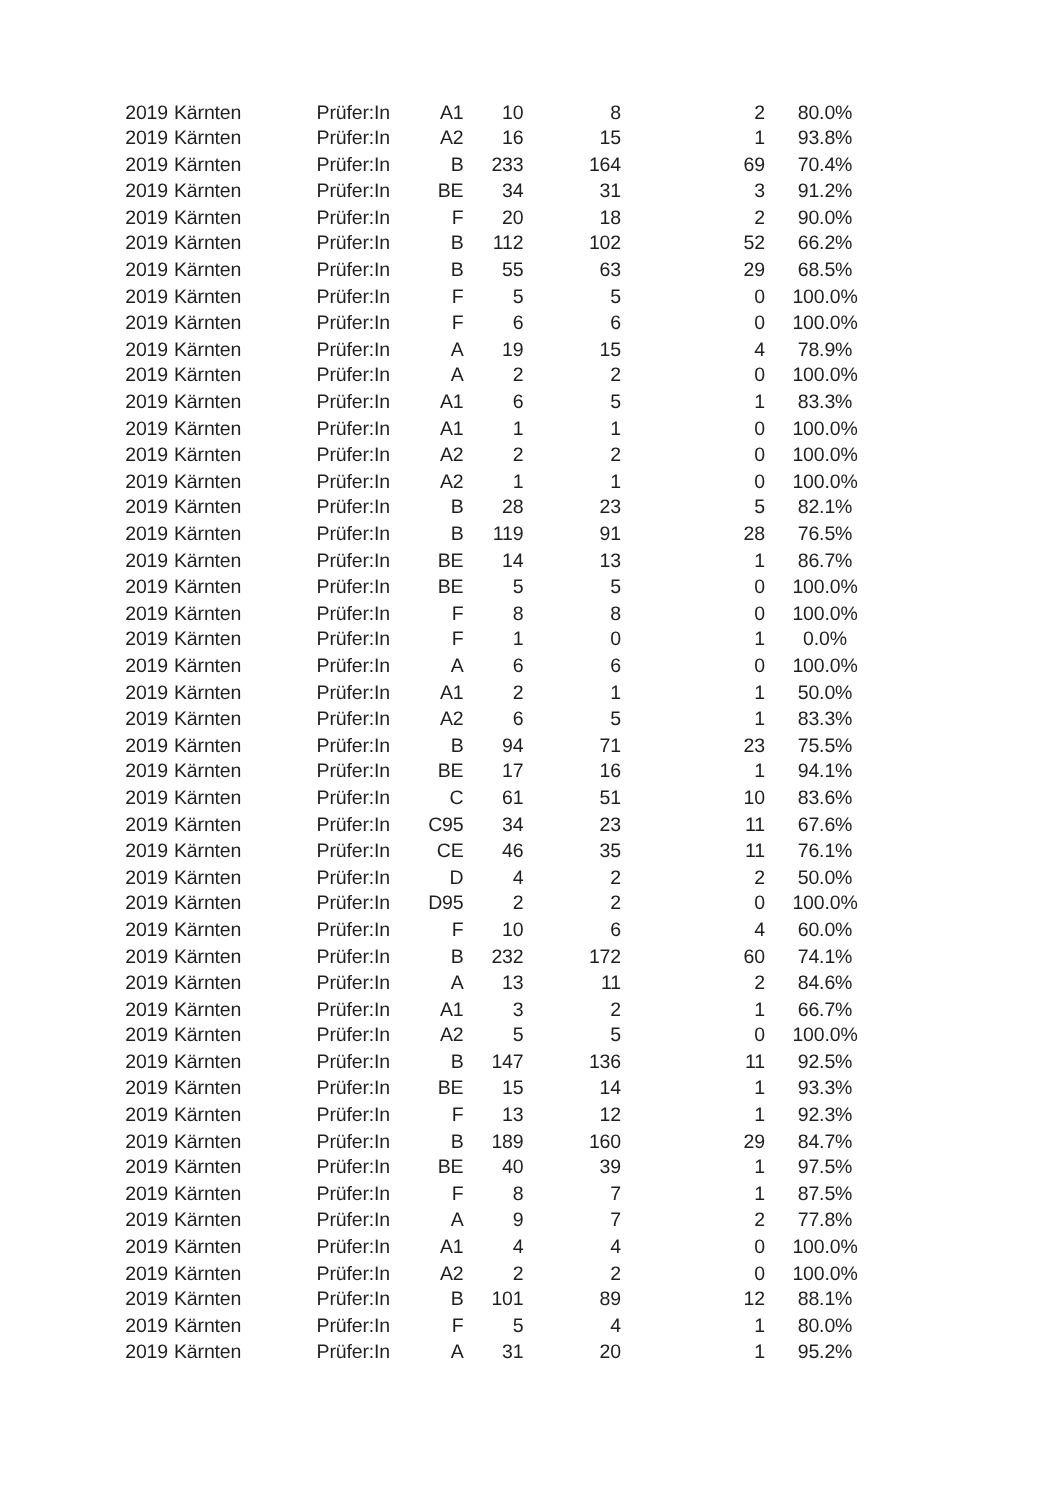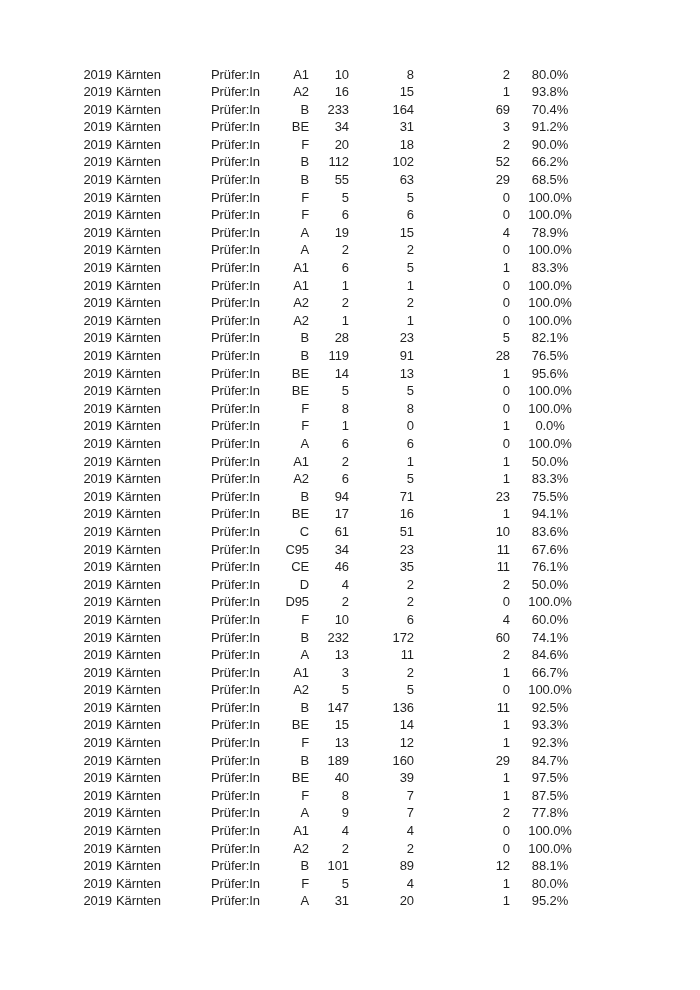--- a/index.html
+++ b/index.html
@@ -232,21 +232,21 @@
   </div>
 
   <div class="row">
     <span class="c year">2019</span>
     <span class="c region">Kärnten</span>
     <span class="c examiner">Prüfer:In</span>
     <span class="c lclass">BE</span>
     <span class="c n1">14</span>
     <span class="c n2">13</span>
     <span class="c n3">1</span>
-    <span class="c pct">95.6%</span>
+    <span class="c pct">86.7%</span>
   </div>
 
   <div class="row">
     <span class="c year">2019</span>
     <span class="c region">Kärnten</span>
     <span class="c examiner">Prüfer:In</span>
     <span class="c lclass">BE</span>
     <span class="c n1">5</span>
     <span class="c n2">5</span>
     <span class="c n3">0</span>

